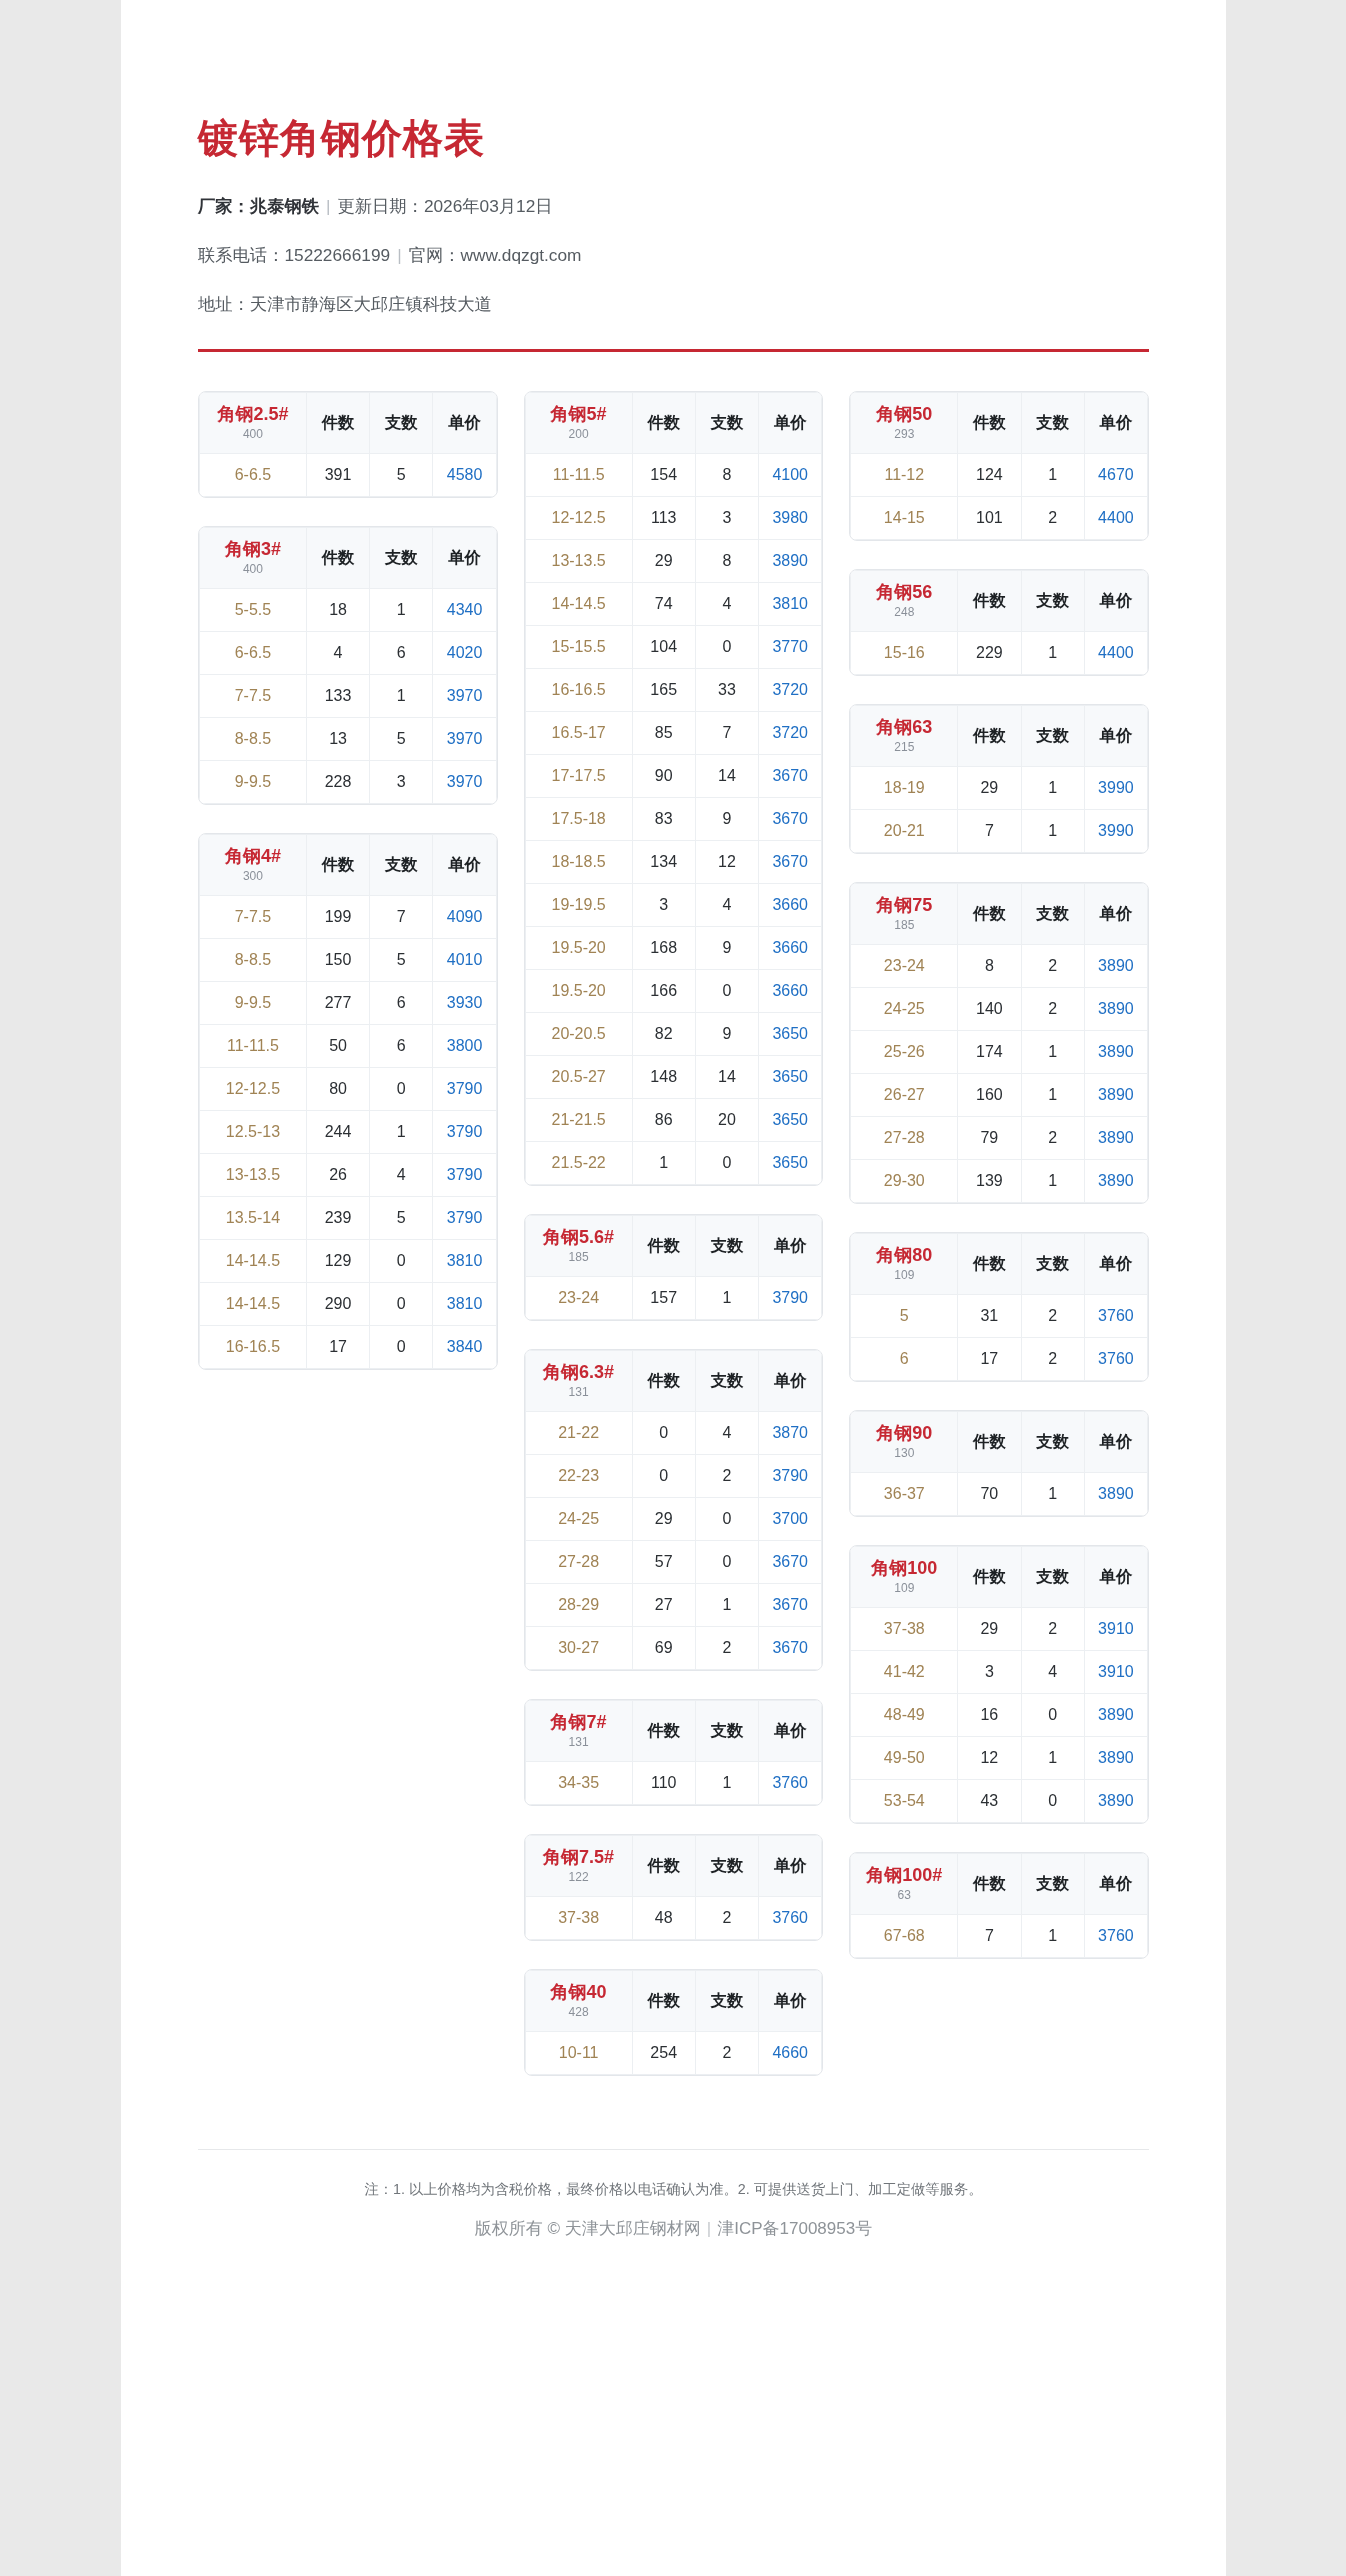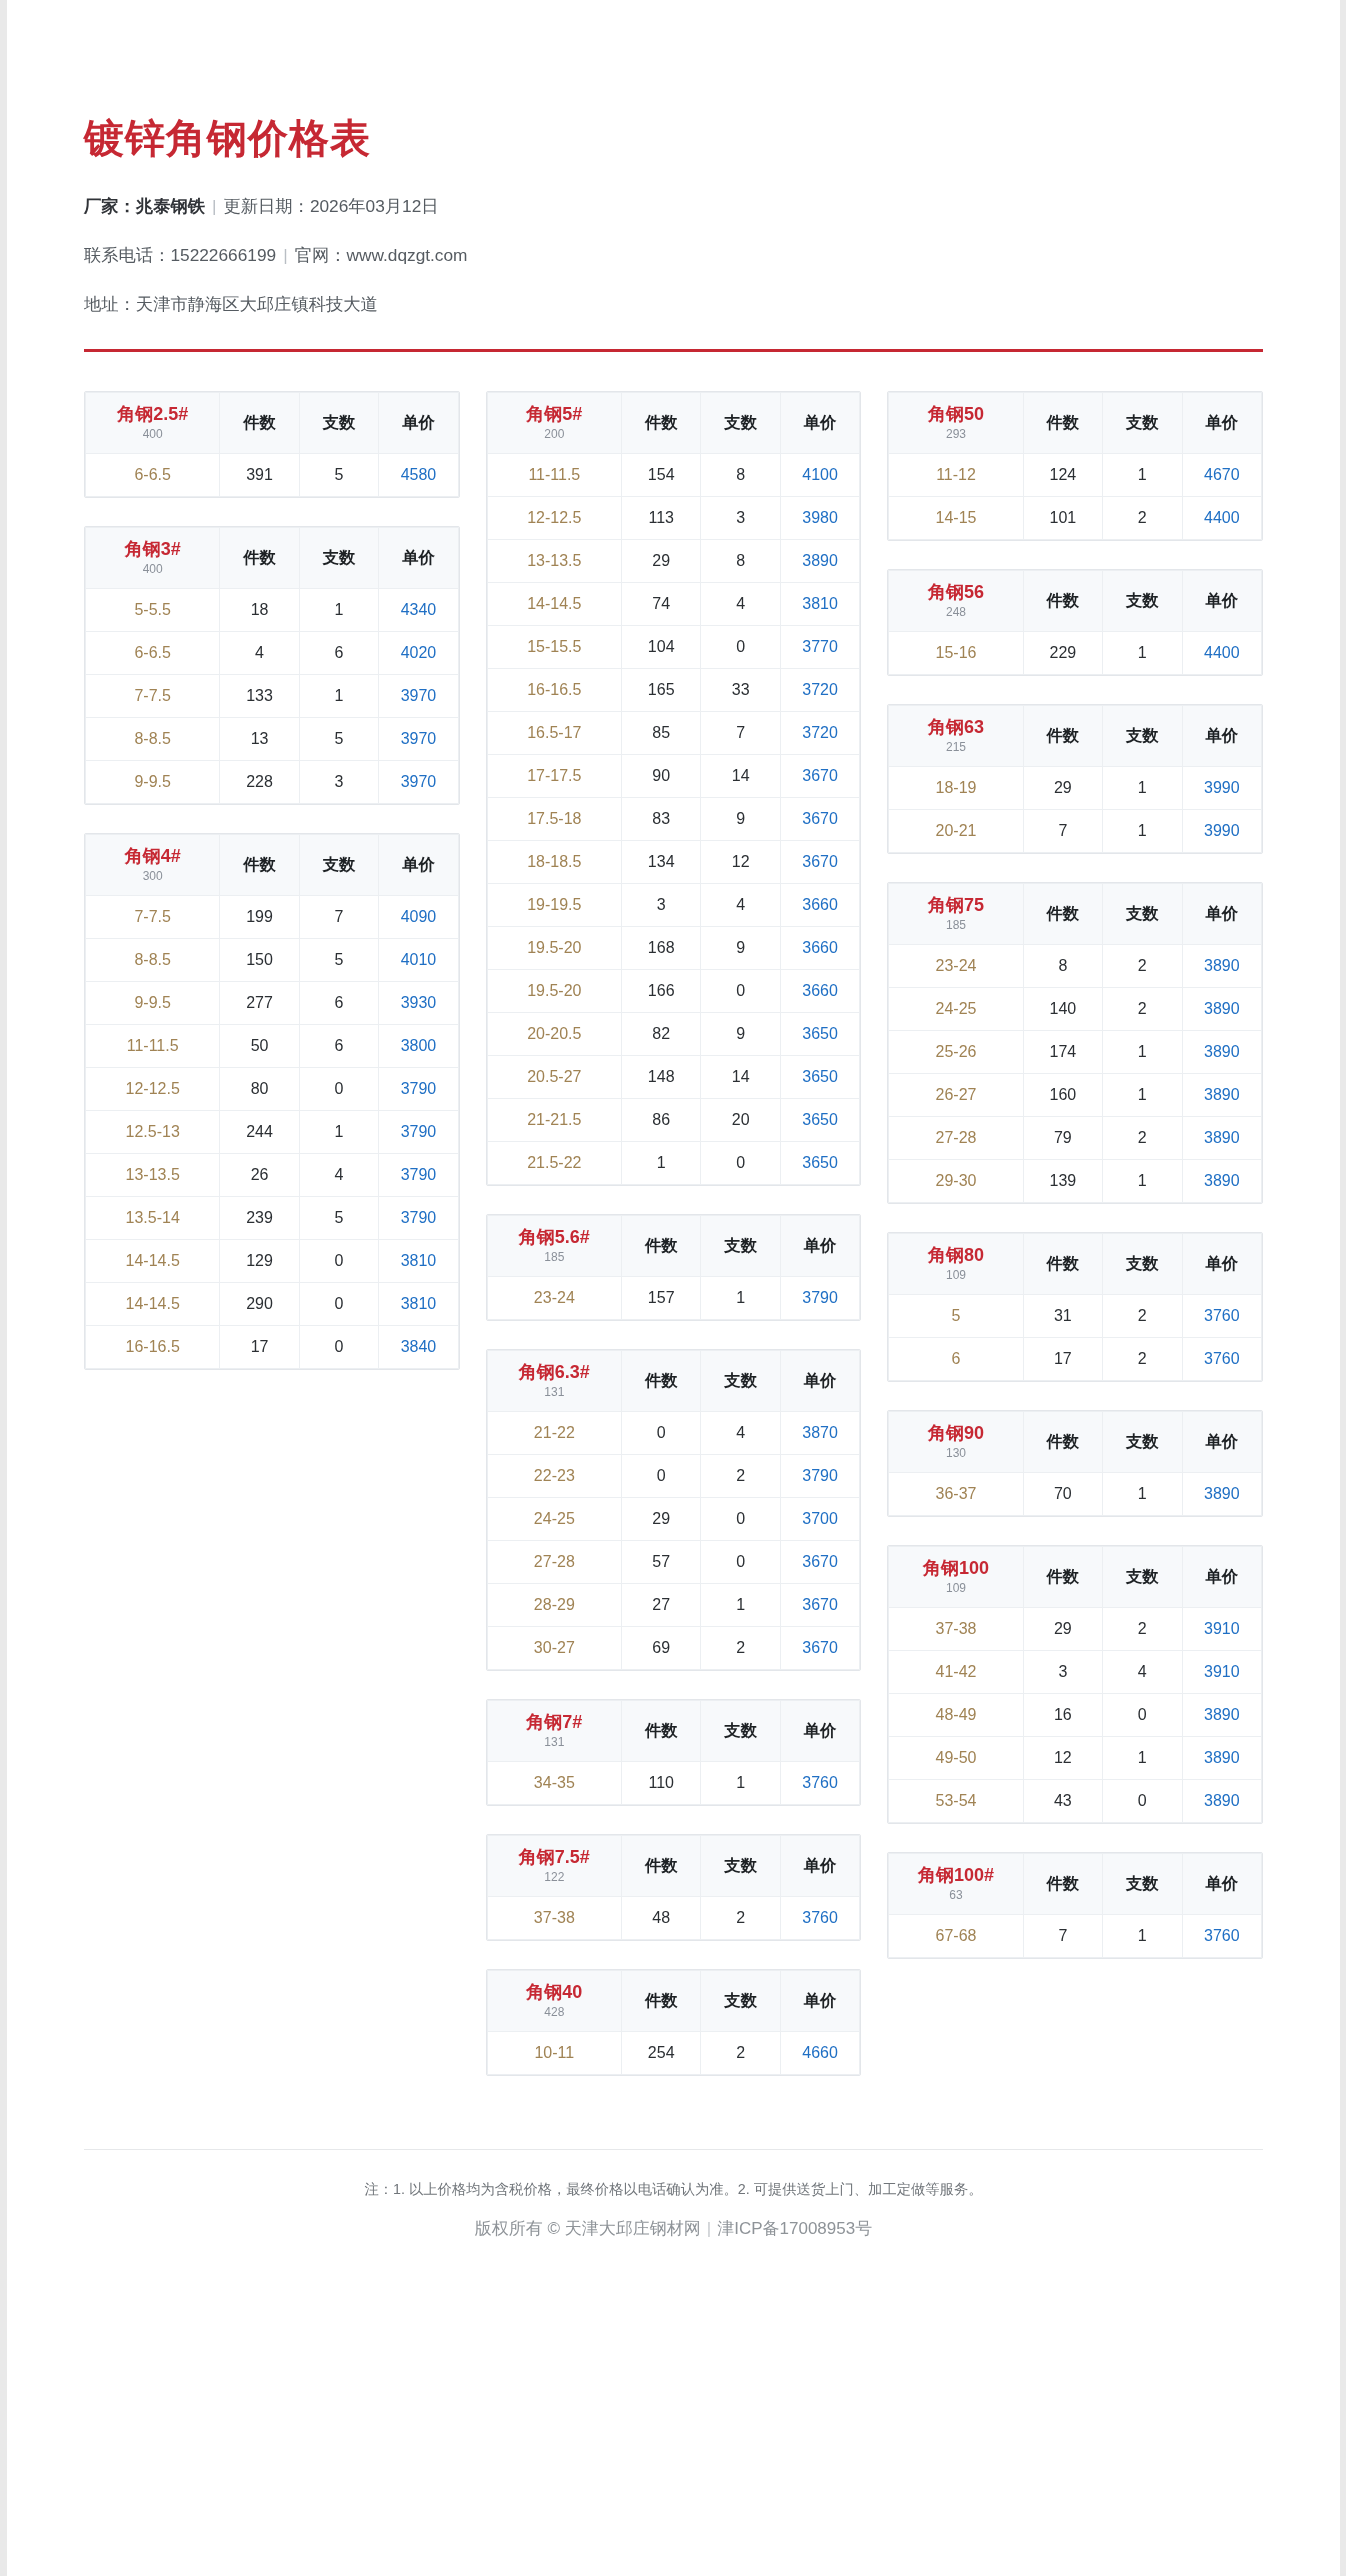--- a/index.html
+++ b/index.html
@@ -4,21 +4,21 @@
 <style>
   * { box-sizing: border-box; }
   html, body { margin: 0; padding: 0; }
   body {
     width: 1347px;
     background: #e9e9e9;
     font-family: "Liberation Sans", "DejaVu Sans", sans-serif;
     -webkit-font-smoothing: antialiased;
   }
   .page {
-    width: 1333px;
+    width: 1105px;
     min-height: 2576px;
     background: #ffffff;
     margin: 0 auto;
     padding: 0 0 0 0;
     position: relative;
   }
   .inner {
     padding: 116px 77px 0 77px;
   }
   
@@ -49,21 +49,21 @@
     gap: 20px;
     align-items: flex-start;
   }
   .col { flex: 1 1 0; min-width: 0; }
   .col-mid { padding: 0 6px; }
   
   .tbl-wrap {
     border: 1px solid #e3e6ea;
     background: #fff;
     margin-bottom: 28px;
-    border-radius: 2px;
+    border-radius: 8px;
     overflow: hidden;
   }
   table.price {
     width: 100%;
     border-collapse: collapse;
     table-layout: fixed;
   }
   table.price th, table.price td {
     border: 1px solid #eceff2;
     text-align: center;

